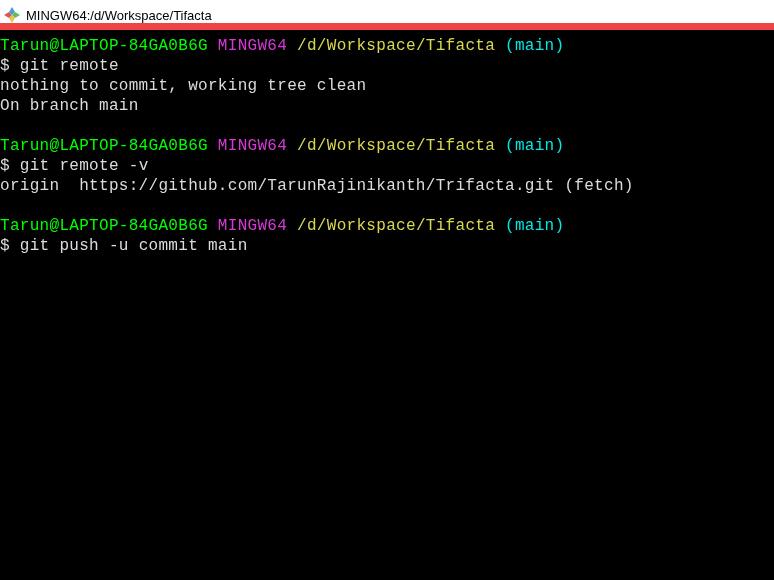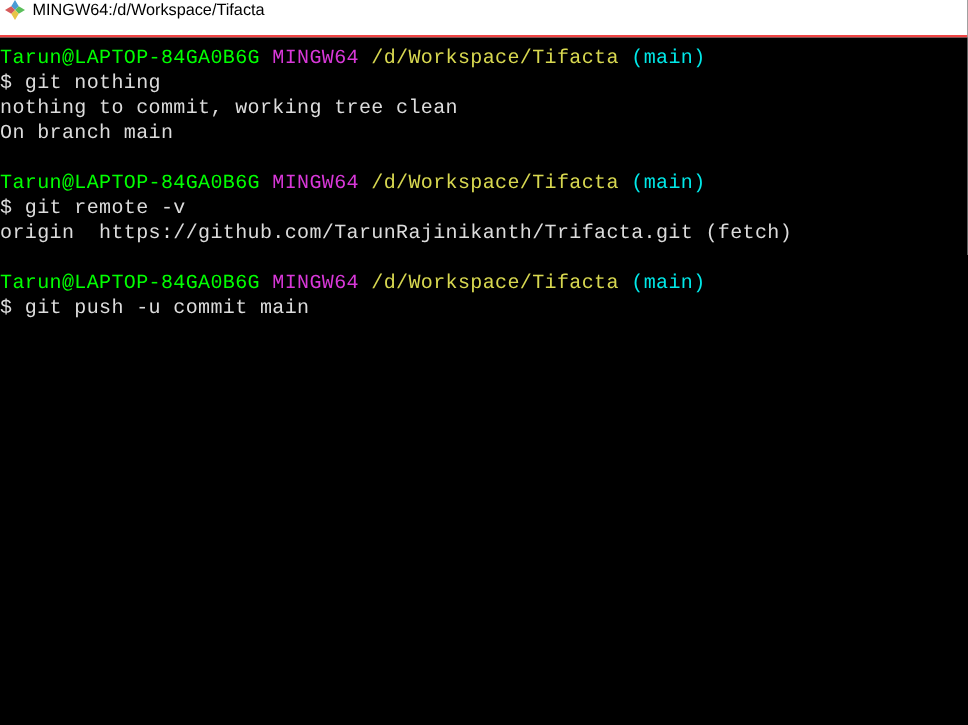--- a/index.html
+++ b/index.html
@@ -11,23 +11,23 @@
       width: 774px;
       height: 580px;
       background: #ffffff;
       font-family: Consolas, "Courier New", monospace;
       overflow: hidden;
     }
     .title-bar {
       background: #ffffff;
       height: 30px;
       display: flex;
-      align-items: flex-start;
+      align-items: flex-end;
       padding: 0 4px;
-      border-bottom: 2px solid #ef4444;
+      border-bottom: 7px solid #ef4444;
     }
     .title-icon {
       width: 16px;
       height: 16px;
       margin-right: 6px;
       position: relative;
     }
     .title-icon svg {
       width: 16px;
       height: 16px;
@@ -71,21 +71,21 @@
       <polygon points="8,16 5,11 8,8 11,11" fill="#e8c547"></polygon>
       <polygon points="0,8 5,5 8,8 5,11" fill="#d65a5a"></polygon>
     </svg>
   </span>
   <span class="title-text">MINGW64:/d/Workspace/Tifacta</span>
 </div>
 
 <div class="terminal">
 
   <div class="line"><span class="green">Tarun@LAPTOP-84GA0B6G</span><span> </span><span class="magenta">MINGW64</span><span> </span><span class="yellow">/d/Workspace/Tifacta</span><span> </span><span class="cyan">(</span><span class="cyan">main</span><span class="cyan">)</span></div>
-  <div class="line"><span class="white">$ </span><span class="white">git nothing</span></div>
+  <div class="line"><span class="white">$ </span><span class="white">git remote</span></div>
   <div class="line white">nothing to commit, working tree clean</div>
   <div class="line white">On branch main</div>
 
   <div class="blank-line"></div>
 
   <div class="line"><span class="green">Tarun@LAPTOP-84GA0B6G</span><span> </span><span class="magenta">MINGW64</span><span> </span><span class="yellow">/d/Workspace/Tifacta</span><span> </span><span class="cyan">(</span><span class="cyan">main</span><span class="cyan">)</span></div>
   <div class="line"><span class="white">$ </span><span class="white">git remote -v</span></div>
   <div class="line white">origin  https://github.com/TarunRajinikanth/Trifacta.git (fetch)</div>
 
   <div class="blank-line"></div>

